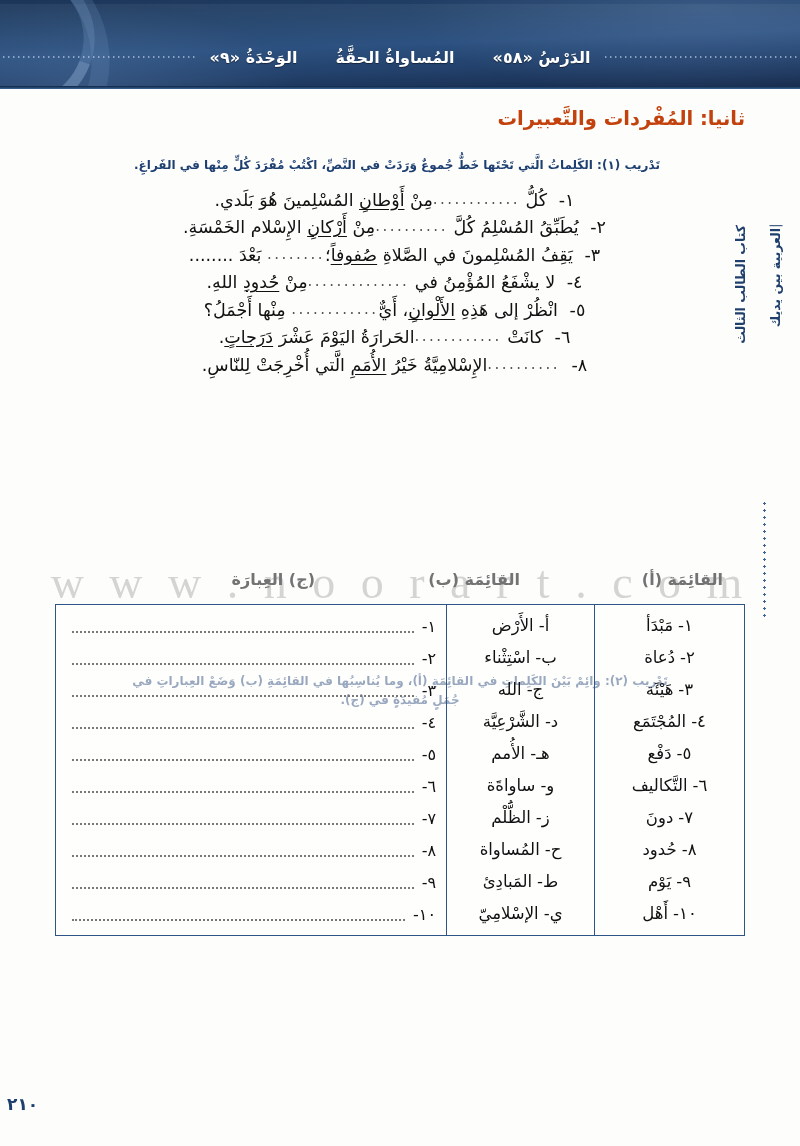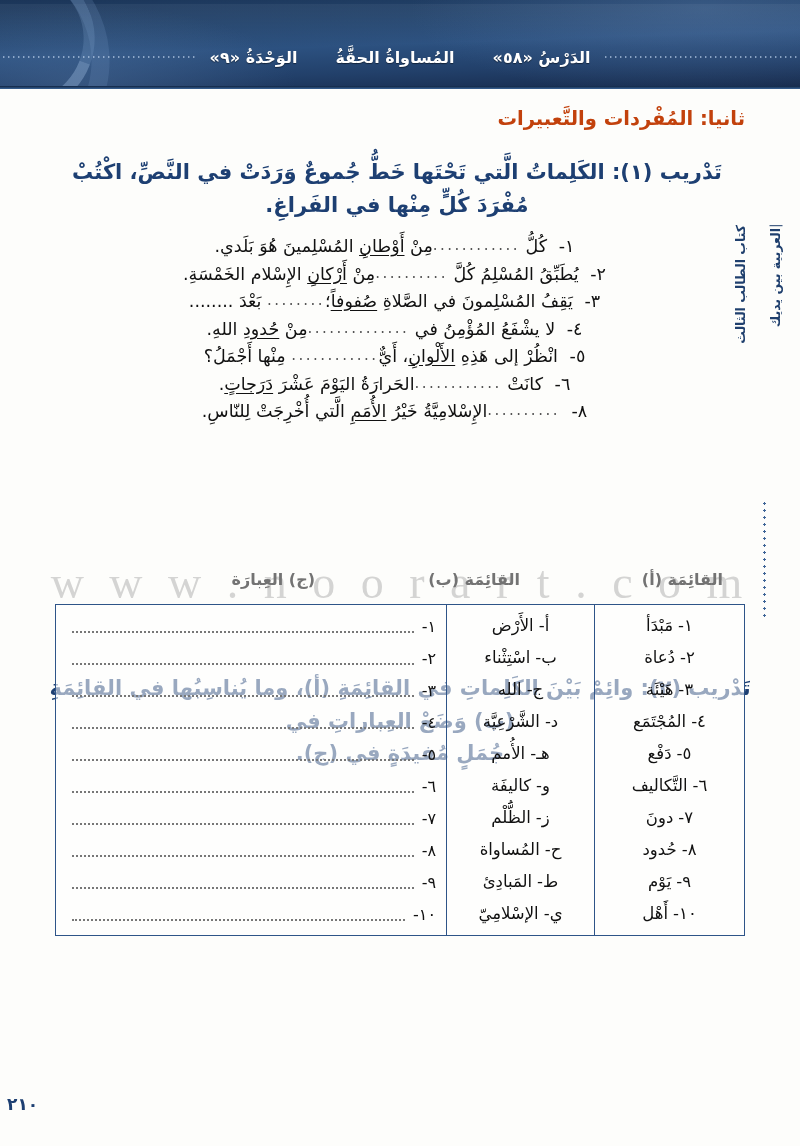--- a/index.html
+++ b/index.html
@@ -158,21 +158,21 @@
     direction: rtl;
   }
   .title-row {
     padding-right: 0;
     padding-left: 48px;
     text-align: right;
   }
 
   .exercise-prompt {
     margin: 26px 52px 0 46px;
-    font-size: 21px;
+    font-size: 12px;
     font-weight: 700;
     color: #1d3f72;
     line-height: 1.55;
     text-align: center;
     direction: rtl;
   }
 
   .items {
     margin: 14px 11px 0 0;
     direction: rtl;
@@ -433,21 +433,21 @@
         <div class="cell">
           <span class="lbl">د-</span>
           <span>الشَّرْعِيَّة</span>
         </div>
         <div class="cell">
           <span class="lbl">هـ-</span>
           <span>الأُمم</span>
         </div>
         <div class="cell">
           <span class="lbl">و-</span>
-          <span>كاليفَة</span>
+          <span>ساواةَة</span>
         </div>
         <div class="cell">
           <span class="lbl">ز-</span>
           <span>الظُّلْم</span>
         </div>
         <div class="cell">
           <span class="lbl">ح-</span>
           <span>المُساواة</span>
         </div>
         <div class="cell">

